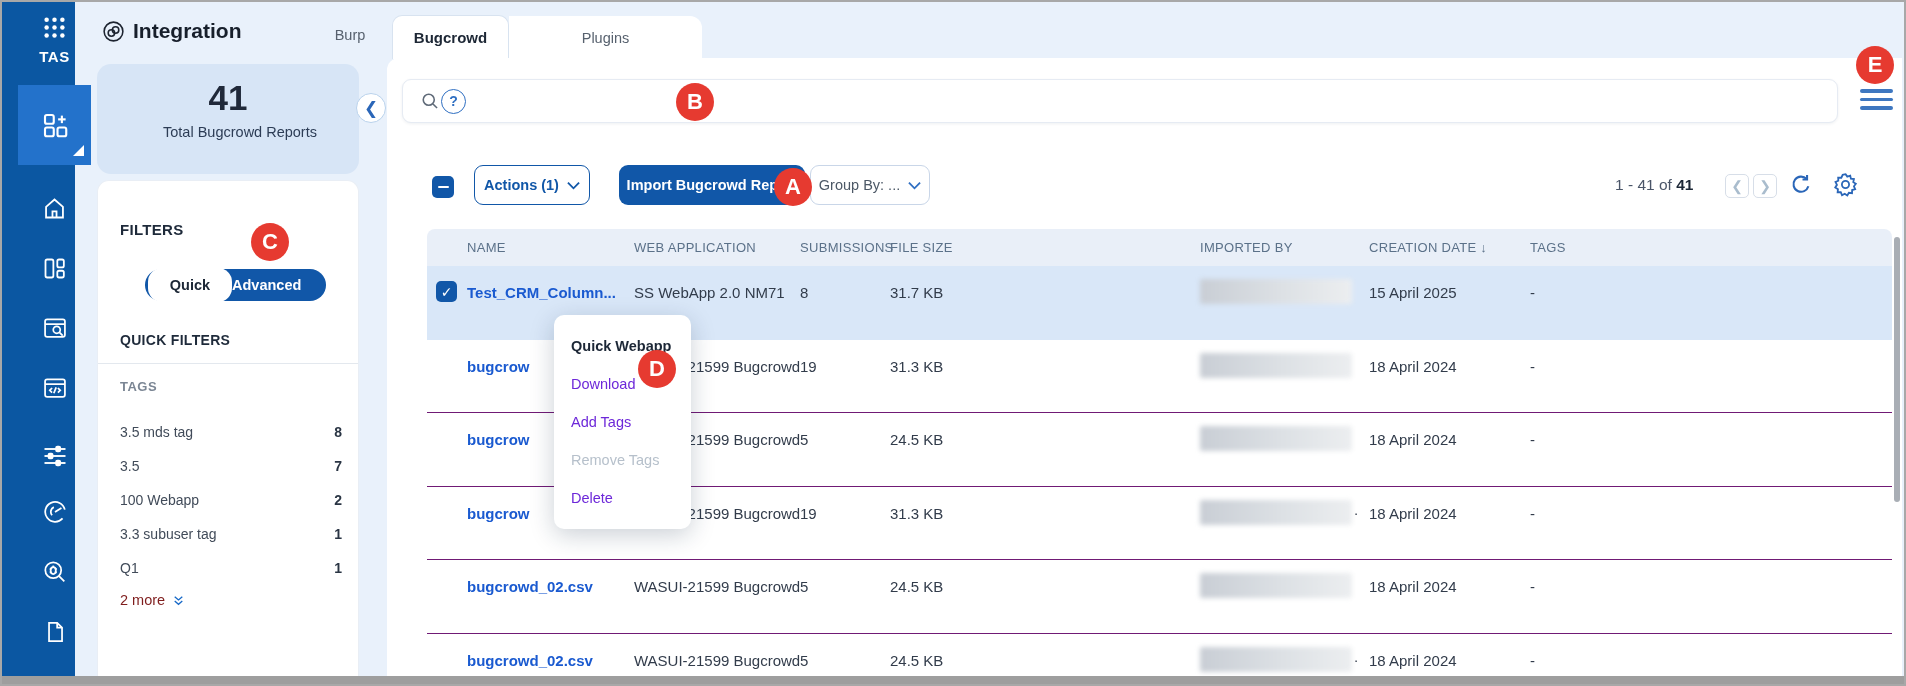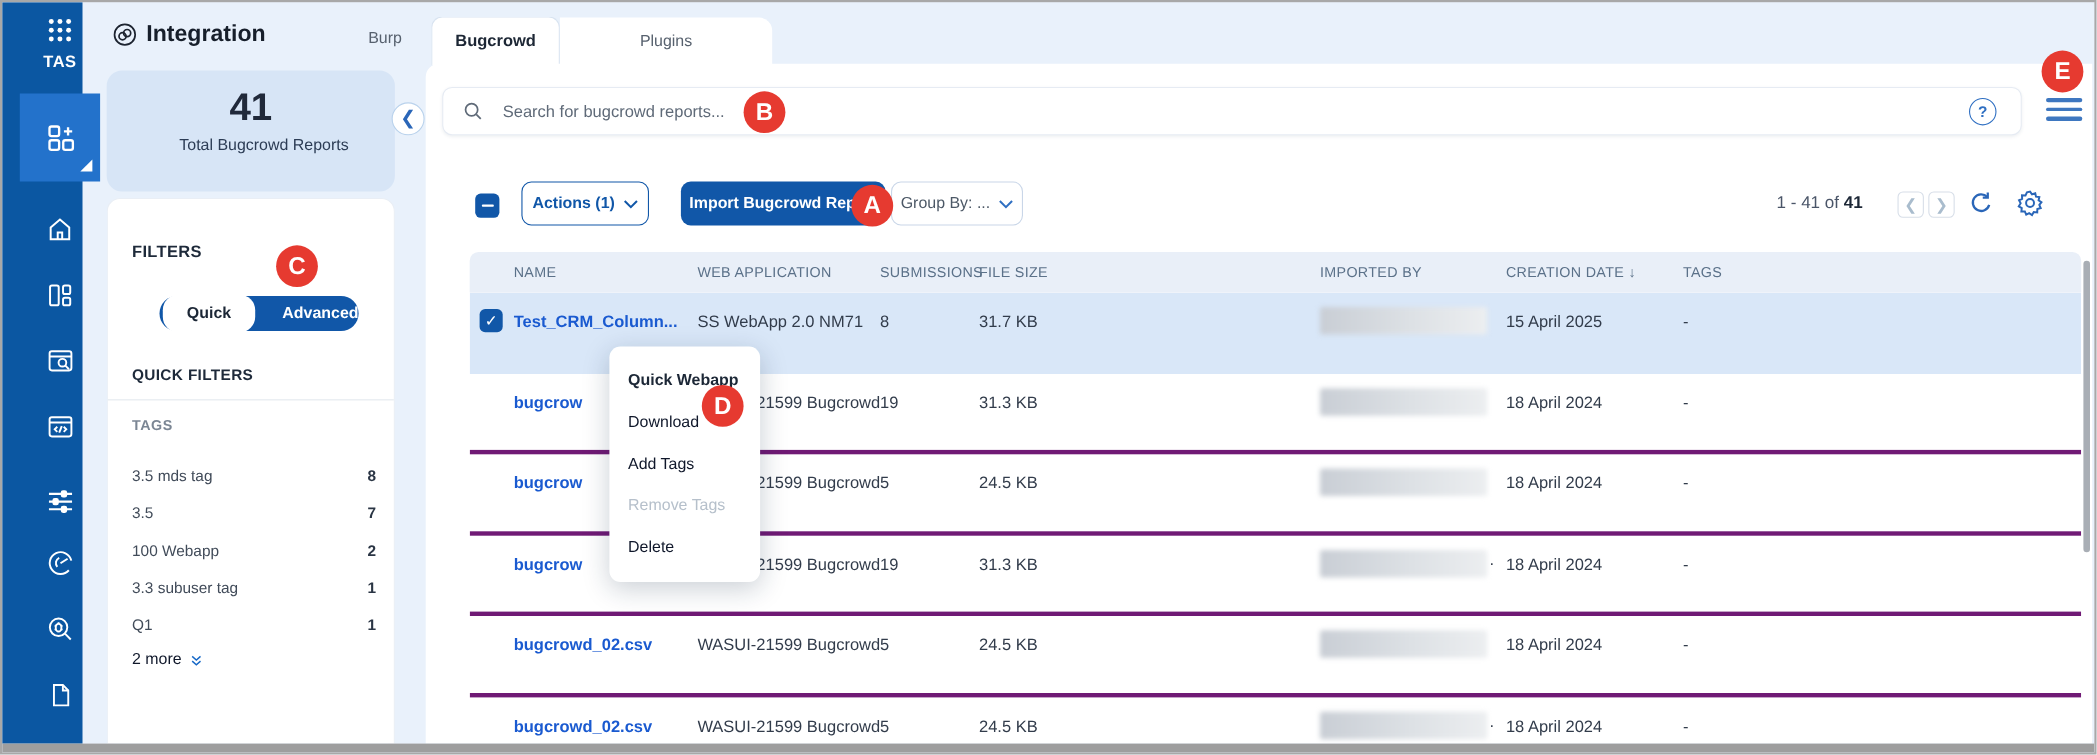--- a/index.html
+++ b/index.html
@@ -26,29 +26,29 @@
 
   
   .stat-card{position:absolute;left:95px;top:62px;width:262px;height:110px;background:#d7e5f6;border-radius:14px;text-align:center;}
   .stat-value{font-size:35px;font-weight:bold;color:#20293a;margin-top:14px;}
   .stat-label{font-size:14.5px;color:#2c3c55;margin-top:6px;padding-left:24px;}
   .collapse-btn{position:absolute;left:354px;top:91px;width:30px;height:30px;border-radius:50%;background:#fff;border:1px solid #b9d2ec;color:#2a66b8;font-size:17px;font-weight:bold;display:flex;align-items:center;justify-content:center;cursor:pointer;z-index:3;}
   .filters-card{position:absolute;left:95px;top:178px;width:262px;bottom:8px;background:#fff;border:1px solid #e9eef5;border-bottom:none;border-radius:12px 12px 0 0;}
   .filters-title{position:absolute;left:22px;top:40px;font-size:15px;font-weight:bold;color:#1e2a3a;letter-spacing:.3px;}
   .toggle{position:absolute;left:47px;top:88px;width:181px;height:32px;background:#1157a8;border-radius:17px;display:flex;align-items:center;}
   .toggle-quick{margin-left:3px;width:84px;height:34px;background:#fff;border-radius:14px;display:flex;align-items:center;justify-content:center;font-size:14.5px;font-weight:bold;color:#1c2736;cursor:pointer;}
-  .toggle-adv{flex:1;text-align:right;color:#fff;font-size:14.5px;font-weight:bold;cursor:pointer;}
+  .toggle-adv{flex:1;text-align:left;color:#fff;font-size:14.5px;font-weight:bold;cursor:pointer;}
   .qf-title{position:absolute;left:22px;top:151px;font-size:14px;font-weight:bold;color:#1e2a3a;letter-spacing:.3px;}
   .fdivider{position:absolute;left:0;right:0;top:182px;border-top:1px solid #e3e8ee;}
   .tags-title{position:absolute;left:22px;top:198px;font-size:13px;font-weight:bold;color:#7b8694;letter-spacing:.5px;}
   .tag-list{position:absolute;left:22px;top:234px;width:222px;}
   .tag-row{height:34px;display:flex;justify-content:space-between;align-items:center;cursor:pointer;}
   .tag-name{font-size:14px;color:#414b59;}
   .tag-count{font-size:14px;font-weight:bold;color:#2a3544;}
-  .more-link{margin-top:7px;display:flex;align-items:center;gap:7px;color:#0f172a;font-size:14.5px;cursor:pointer;}
+  .more-link{margin-top:7px;display:flex;align-items:center;gap:7px;color:#7f1d1d;font-size:14.5px;cursor:pointer;}
 
   
   .search-bar{position:absolute;left:400px;top:77px;width:1436px;height:44px;background:#fff;border:1px solid #e6ebf3;border-radius:9px;box-shadow:0 1px 3px rgba(40,60,90,.08);display:flex;align-items:center;}
   .search-input{flex:1;border:none;outline:none;font-size:15px;color:#3a4452;margin-left:14px;font-family:inherit;background:transparent;}
   .search-input::placeholder{color:#5f6a78;opacity:1;}
   .help-btn{width:25px;height:25px;border-radius:50%;border:1.6px solid #2f6fc2;color:#2f6fc2;font-size:14px;font-weight:bold;display:flex;align-items:center;justify-content:center;margin-right:22px;cursor:pointer;}
   .hamburger{position:absolute;left:1858px;top:87px;width:33px;cursor:pointer;}
   .hamburger div{height:3.5px;background:#3e77c0;border-radius:2px;margin-bottom:5px;}
 
   
@@ -60,34 +60,34 @@
   .btn-group{left:808px;width:120px;border:1px solid #c9d6e8;color:#4c5866;background:#fff;}
   .pag-text{position:absolute;left:1613px;top:174px;font-size:15.5px;color:#4a5568;}
   .pag-text b{color:#1c2736;}
   .pg-btn{position:absolute;top:172px;width:24px;height:24px;border:1px solid #d7dee8;border-radius:5px;color:#a9bccd;font-size:14px;display:flex;align-items:center;justify-content:center;cursor:pointer;background:#fff;}
   .icon-btn{position:absolute;cursor:pointer;}
 
   
   .thead{position:absolute;left:425px;top:227px;width:1465px;height:37px;background:#e9eff8;border-radius:8px 8px 0 0;display:grid;grid-template-columns:40px 167px 166px 90px 310px 169px 161px 1fr;align-items:center;}
   .th{font-size:13px;color:#5b7189;letter-spacing:.3px;white-space:nowrap;}
   .tbody{position:absolute;left:425px;top:264px;width:1465px;bottom:8px;overflow:hidden;}
-  .trow{height:73.5px;border-bottom:4px solid #701a75;display:grid;grid-template-columns:40px 167px 166px 90px 310px 169px 161px 1fr;}
+  .trow{height:73.5px;border-bottom:1px solid #701a75;display:grid;grid-template-columns:40px 167px 166px 90px 310px 169px 161px 1fr;}
   .trow.selected{background:#d9e7f8;border-bottom:none;}
   .td{padding-top:18px;font-size:15px;color:#323c4b;white-space:nowrap;overflow:hidden;}
   .td.name{font-weight:bold;color:#1a5ad0;cursor:pointer;}
   .row-cb{margin:15px 0 0 9px;width:21px;height:21px;background:#1157a8;border-radius:5px;color:#fff;font-size:14px;display:flex;align-items:center;justify-content:center;cursor:pointer;}
   .blurbox{margin-top:13px;width:152px;height:25px;border-radius:2px;background:linear-gradient(90deg,#c9ced5 0%,#dde1e5 55%,#eceef0 100%);filter:blur(2.5px);display:inline-block;vertical-align:top;}
   .dot{display:inline-block;margin-left:2px;padding-top:14px;font-size:15px;color:#323c4b;}
   .vscroll{position:absolute;left:1892px;top:235px;width:6px;height:265px;background:#a9aeb5;border-radius:3px;cursor:pointer;}
   .hbar{position:absolute;left:0;right:0;bottom:0;height:8px;background:#9e9e9e;z-index:40;}
 
   
   .menu{position:absolute;left:552px;top:313px;width:137px;background:#fff;border-radius:10px;box-shadow:0 6px 24px rgba(20,40,70,.22);padding:12px 0;z-index:20;}
   .menu-header{line-height:38px;padding-left:17px;font-size:14.5px;font-weight:bold;color:#1c2736;}
-  .menu-item{line-height:38px;padding-left:17px;font-size:14.5px;color:#0f172a;cursor:pointer;}
+  .menu-item{line-height:38px;padding-left:17px;font-size:14.5px;color:#6d28d9;cursor:pointer;}
   .menu-item.disabled{color:#b6c0cb;cursor:default;}
 
   
   .badge{position:absolute;width:38px;height:38px;border-radius:50%;background:#e63a30;color:#fff;font-size:22px;font-weight:bold;display:flex;align-items:center;justify-content:center;z-index:60;}
   svg{display:block;}
 </style>
 </head>
 <body>
 
 <div class="frame">
@@ -249,21 +249,20 @@
           </svg>
       </div>
     </div>
   </div>
 
   <div class="search-bar">
     <svg width="21" height="21" viewBox="0 0 24 24" fill="none" stroke="#5f6a78" stroke-width="1.8" style="margin-left:17px">
         <circle cx="10" cy="10" r="6.3"></circle>
         <line x1="14.8" y1="14.8" x2="19.5" y2="19.5"></line>
       </svg>
-    <input class="search-input" placeholder="Search for bugcrowd reports..." style="">
     <div class="help-btn">?</div>
   </div>
   <div class="hamburger">
       <div></div>
       <div></div>
       <div style="margin-bottom:0"></div>
     </div>
 
   <div class="selall">
       <div></div>

